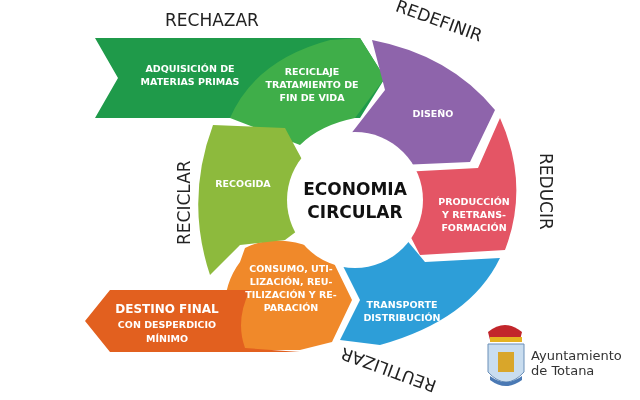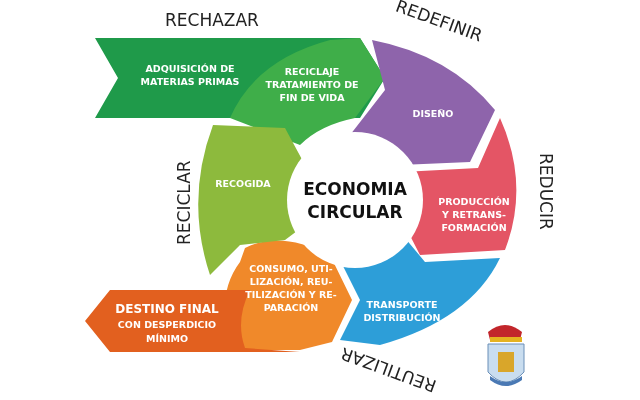--- a/index.html
+++ b/index.html
@@ -72,13 +72,15 @@
   <g>
     <path d="M488,332 Q505,318 522,332 L520,340 L490,340 Z" fill="#c2262b"></path>
     <rect x="490" y="337" width="32" height="5" fill="#e5b320"></rect>
     <path d="M488,344 L524,344 L524,372 Q506,392 488,372 Z" fill="#c9ddef" stroke="#6a8fb8" stroke-width="1"></path>
     <rect x="498" y="352" width="16" height="20" fill="#d9a62a"></rect>
     <path d="M490,376 Q506,388 522,376 L522,380 Q506,392 490,380 Z" fill="#4a79b4"></path>
   </g>
 </svg>
 
 <div class="logo-text">
+  <div>Ayuntamiento</div>
+  <div>de Totana</div>
 </div>
 
 </body></html>

